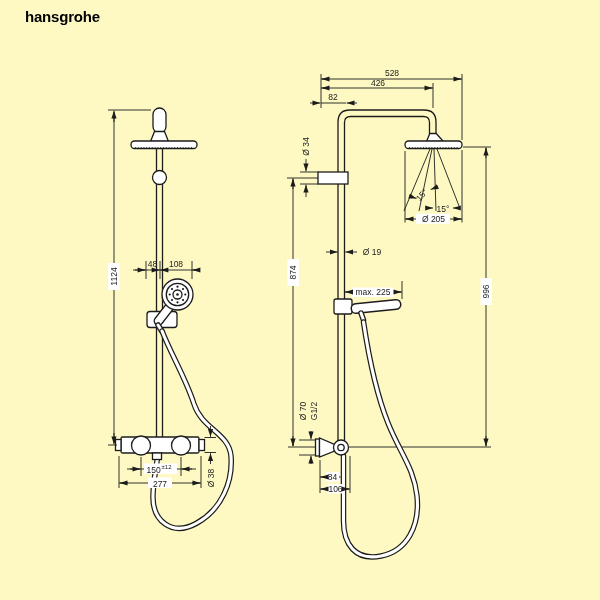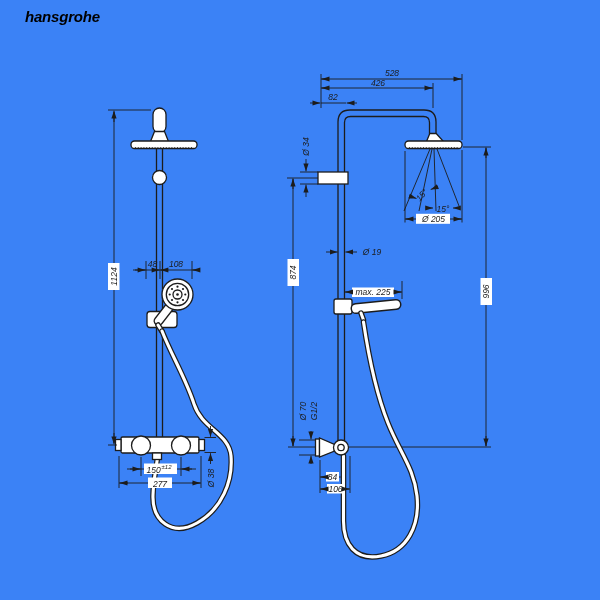--- a/index.html
+++ b/index.html
@@ -1,17 +1,17 @@
 <!DOCTYPE html>
 <html><head>
 <meta charset="utf-8">
 <style>
   html,body{margin:0;padding:0;background:#fff;}
-  .canvas{position:relative;width:600px;height:600px;background:#3b82f6;overflow:hidden;
-          font-family:"Liberation Sans",sans-serif;font-style:italic;}
+  .canvas{position:relative;width:600px;height:600px;background:#fef9c3;overflow:hidden;
+          font-family:"Liberation Sans",sans-serif;}
   .logo{position:absolute;left:25px;top:8px;font-size:15px;font-weight:700;
         letter-spacing:-0.2px;color:#000;}
   svg{position:absolute;left:0;top:0;font-family:"Liberation Sans",sans-serif;}
   .d{font-size:8.5px;fill:#1c1c1c;text-anchor:middle;}
   .ds{font-size:6px;fill:#1c1c1c;text-anchor:start;}
   .dst{font-size:8.5px;fill:#1c1c1c;text-anchor:start;}
   .ln{stroke:#1c1c1c;stroke-width:0.9;fill:none;}
   .sh{stroke:#1c1c1c;stroke-width:1.3;fill:#fff;}
   .pp{stroke:#1c1c1c;stroke-width:1.3;fill:none;}
   .wh{fill:#fff;stroke:none;}

